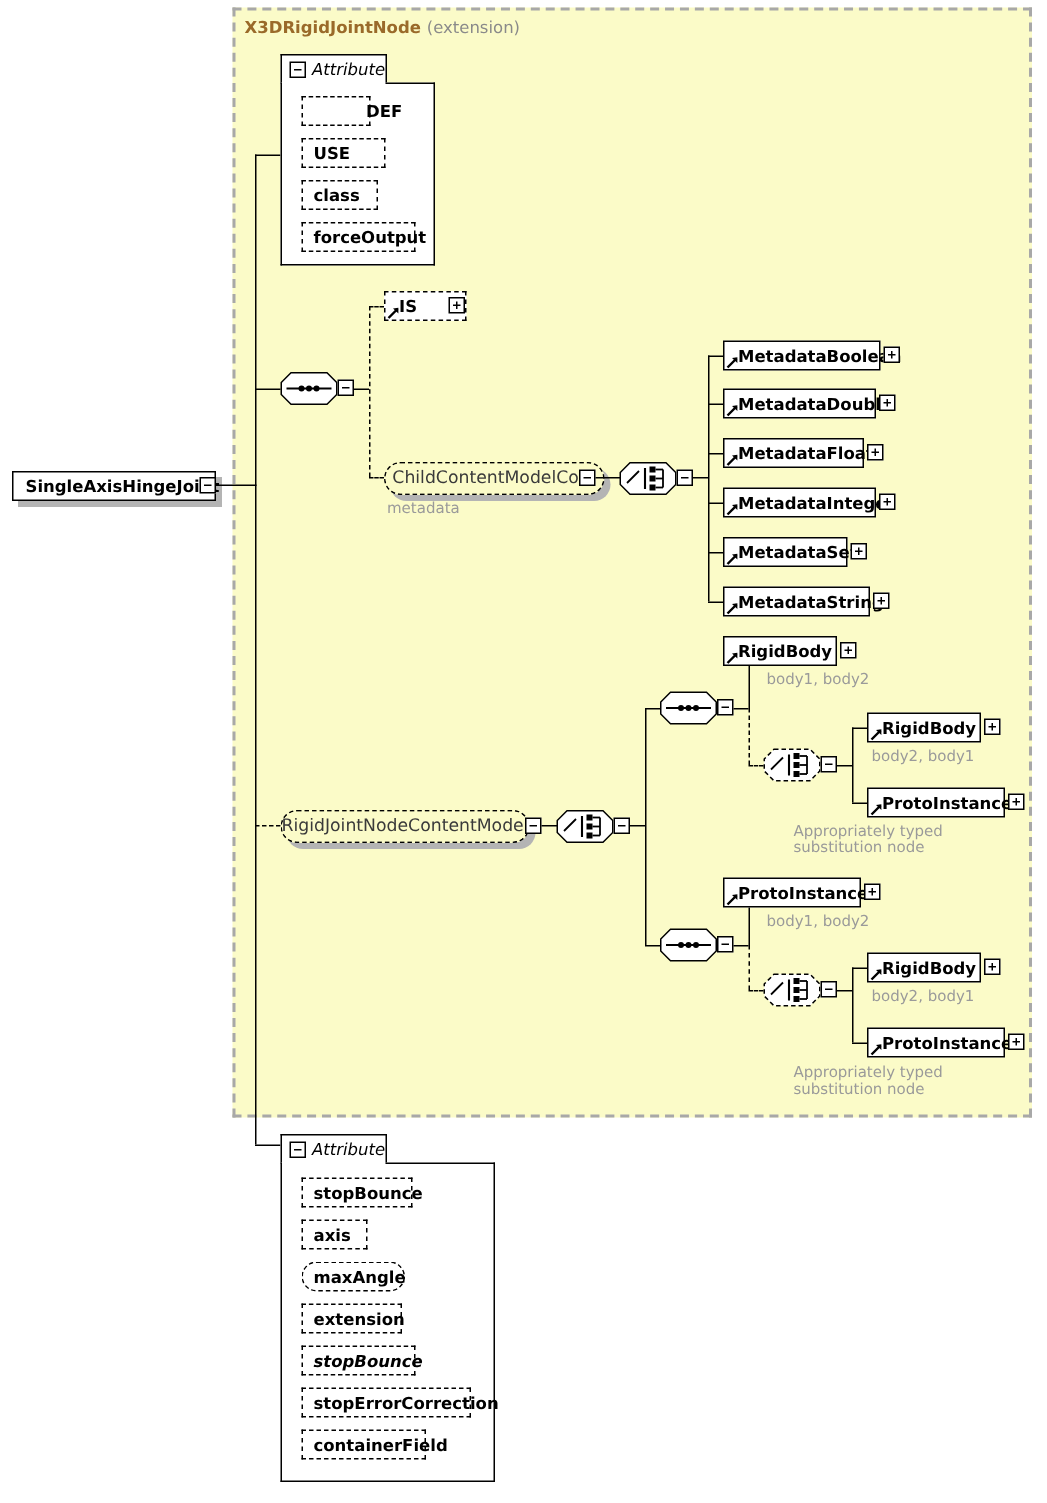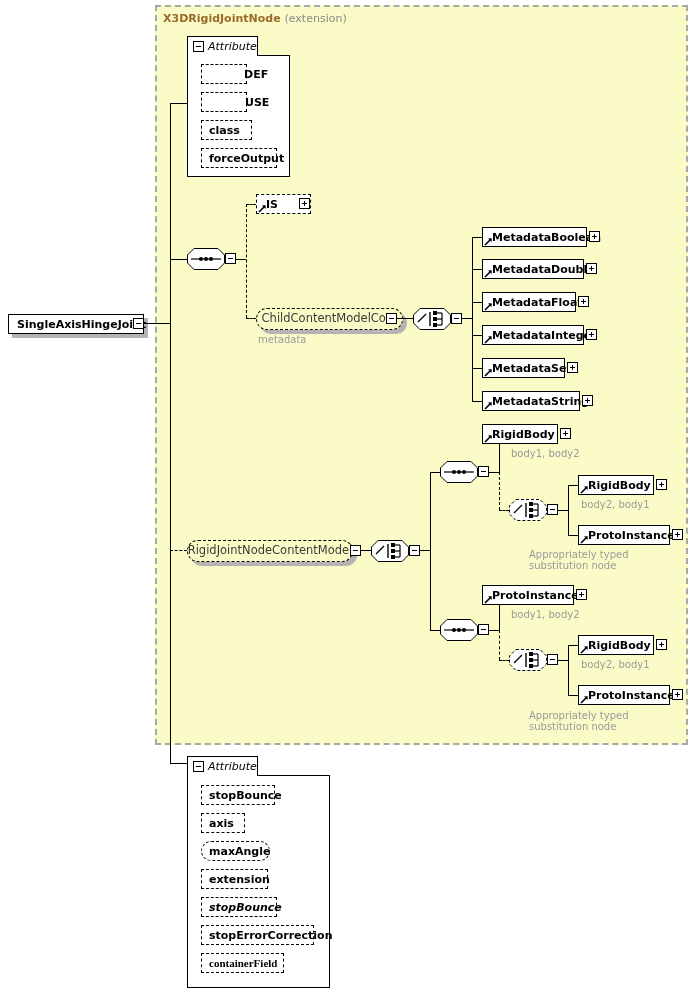--- a/index.html
+++ b/index.html
@@ -107,21 +107,21 @@
     <div class="attr-minus"></div>
     <span class="at-text">Attribute</span>
   </div>
   <div class="attrbox" style="left:187px;top:55px;width:103px;height:122px;border-top:none;"></div>
   <div class="ln ln-h" style="left:257px;top:55px;width:33px;"></div>
 
   <div class="attr-item" style="left:201px;top:64px;width:46px;height:20px;padding-left:35px;">
     <div class="shadow"></div>
       <span class="ai-text">DEF</span>
   </div>
-  <div class="attr-item" style="left:201px;top:92px;width:46px;height:20px;padding-left:36px;">
+  <div class="attr-item" style="left:201px;top:92px;width:56px;height:20px;">
     <div class="shadow"></div>
       <span class="ai-text">USE</span>
   </div>
   <div class="attr-item" style="left:201px;top:120px;width:51px;height:20px;">
     <div class="shadow"></div>
       <span class="ai-text">class</span>
   </div>
   <div class="attr-item" style="left:201px;top:148px;width:76px;height:20px;">
     <div class="shadow"></div>
       <span class="ai-text">forceOutput</span>
@@ -447,18 +447,18 @@
       <span class="ai-text">extension</span>
   </div>
   <div class="attr-item" style="left:201px;top:897px;width:76px;height:20px;font-style:italic;">
     <div class="shadow"></div>
       <span class="ai-text">stopBounce</span>
   </div>
   <div class="attr-item" style="left:201px;top:925px;width:113px;height:20px;">
     <div class="shadow"></div>
       <span class="ai-text">stopErrorCorrection</span>
   </div>
-  <div class="attr-item" style="left:201px;top:953px;width:83px;height:20px;font-family:Liberation Serif, serif;">
+  <div class="attr-item" style="left:201px;top:953px;width:83px;height:20px;">
     <div class="shadow"></div>
       <span class="ai-text">containerField</span>
   </div>
 
 </div>
 
 </body></html>

